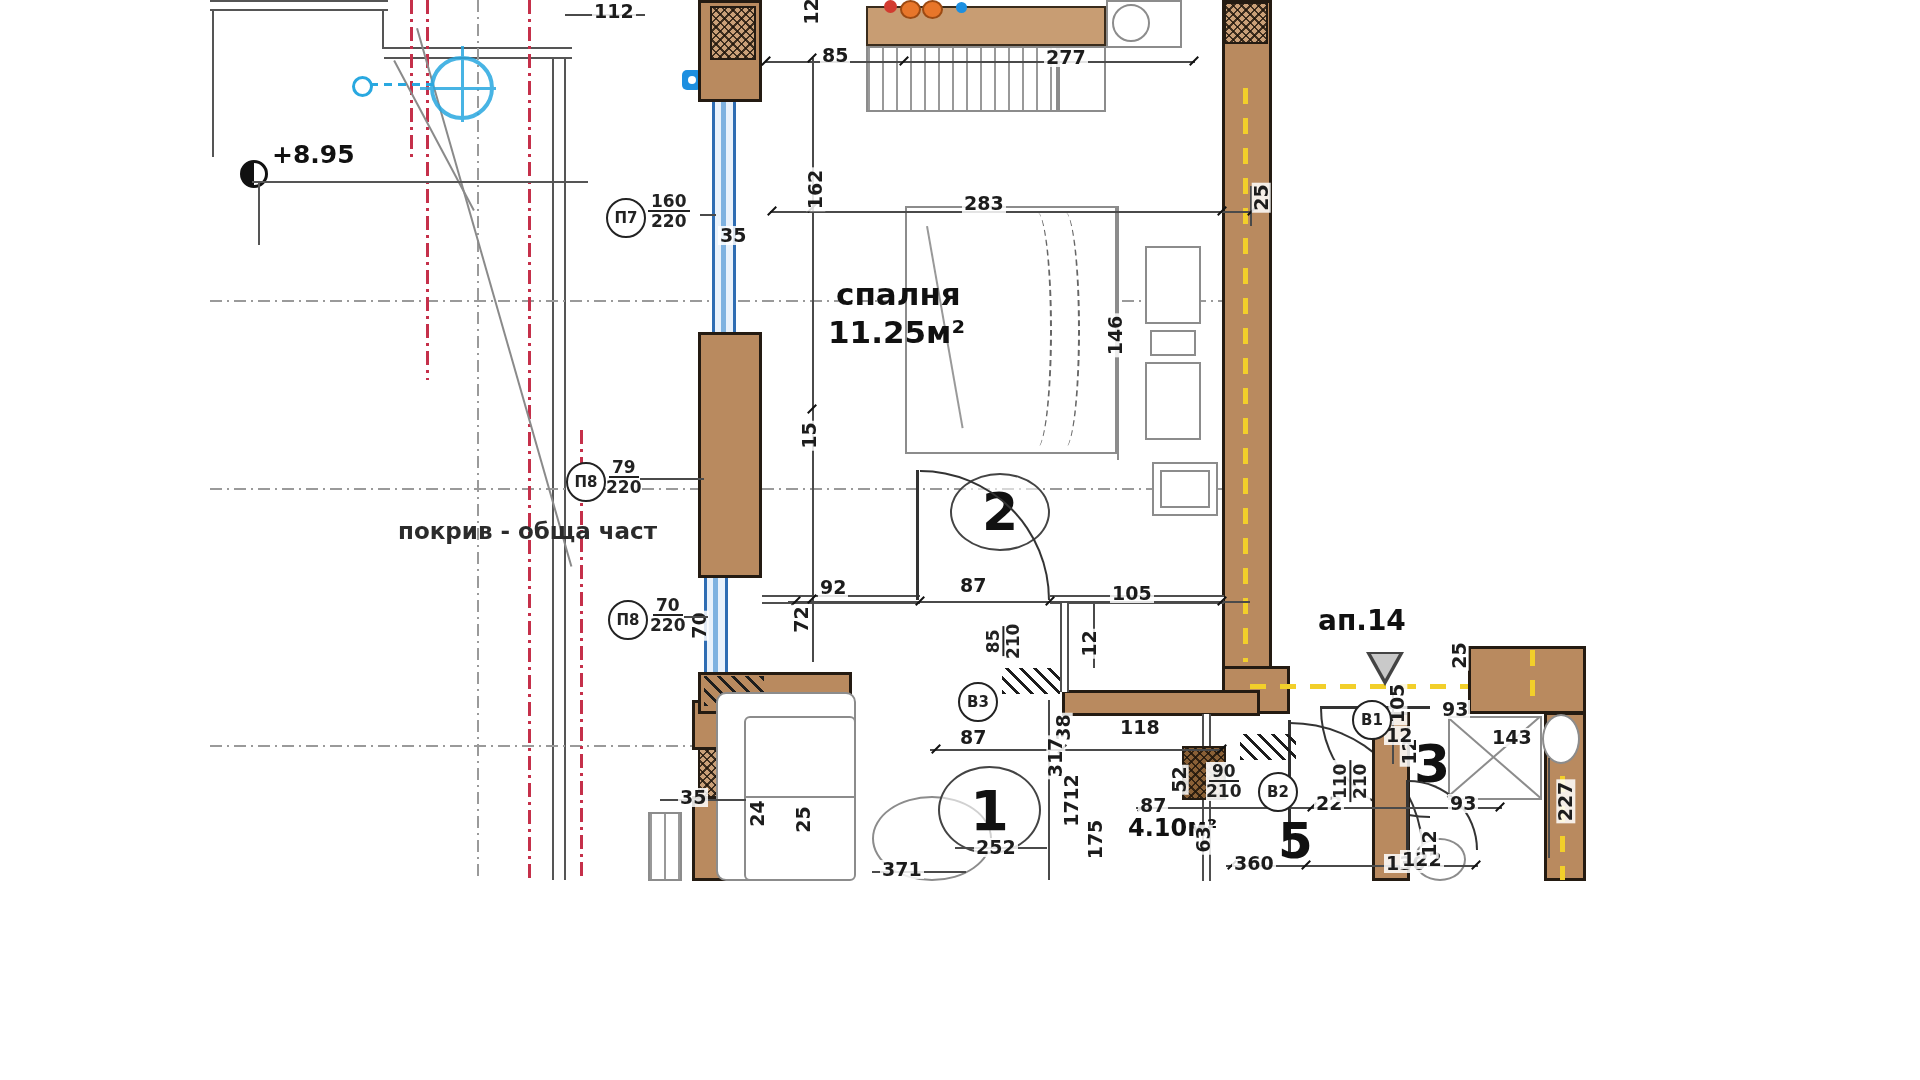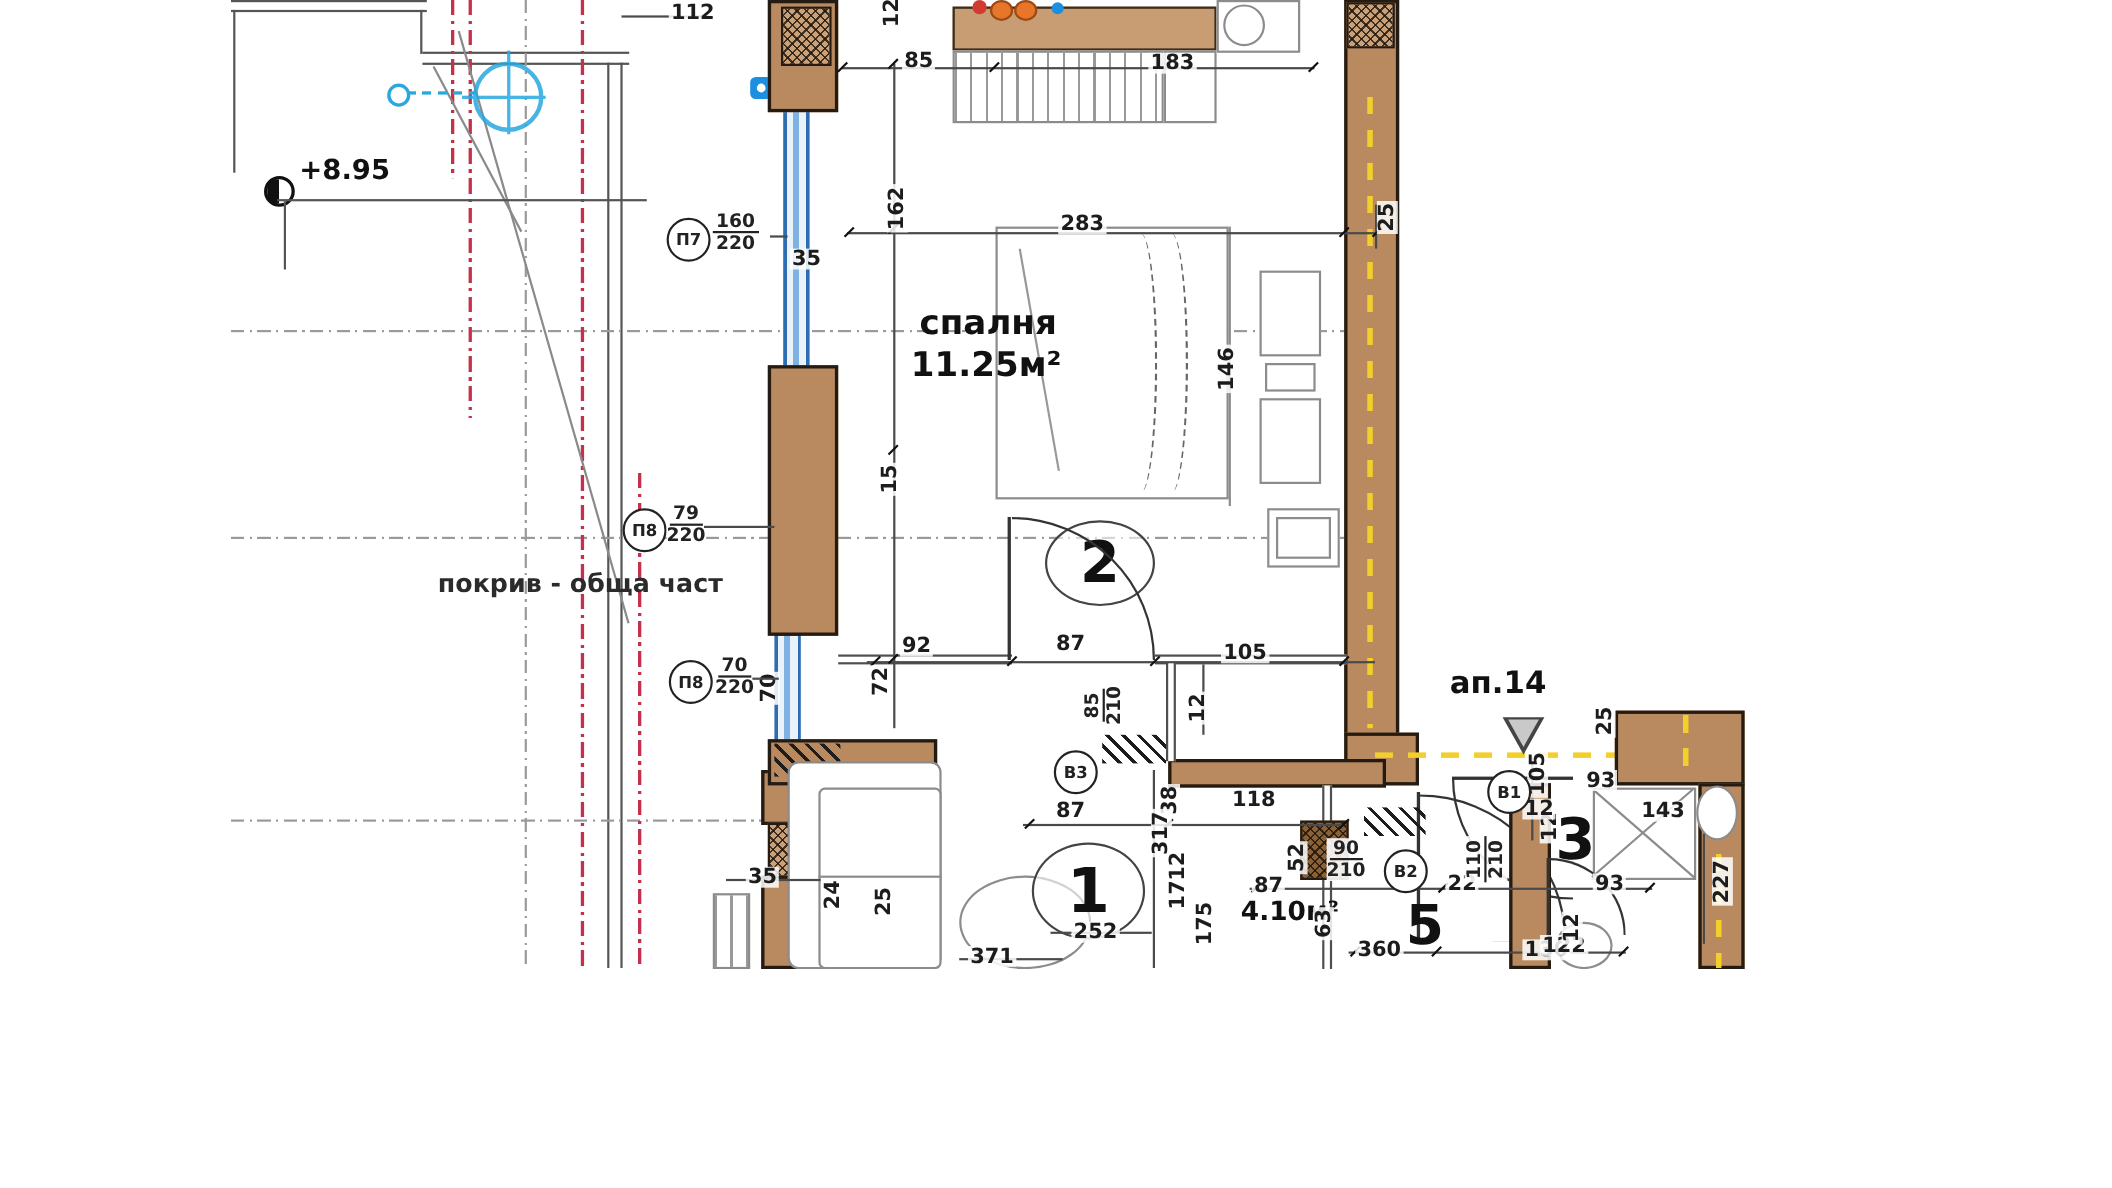--- a/index.html
+++ b/index.html
@@ -230,24 +230,24 @@
       <div class="tk" style="left:1056px;top:748px;"></div>
   <div class="tk" style="left:1216px;top:748px;"></div>
       <div class="tk" style="left:1226px;top:864px;"></div>
   <div class="tk" style="left:1300px;top:864px;"></div>
       <div class="tk" style="left:1396px;top:864px;"></div>
   <div class="tk" style="left:1470px;top:864px;"></div>
       <div class="tk" style="left:1136px;top:806px;"></div>
   <div class="tk" style="left:1306px;top:806px;"></div>
       <div class="tk" style="left:1494px;top:806px;"></div>
 
- <span class="dim" style="left: 592px; top: 2px; margin-left: 16px;">112</span>
+ <span class="dim" style="left: 592px; top: 2px;">112</span>
       <span class="dim rot" style="left: 796px; top: 2px;">12</span>
       <span class="dim" style="left: 820px; top: 46px;">85</span>
-      <span class="dim" style="left: 1044px; top: 48px;">183</span>
+      <span class="dim" style="left: 1044px; top: 48px;">277</span>
       <span class="dim rot" style="left: 794px; top: 180px;">162</span>
       <span class="dim" style="left: 718px; top: 226px;">35</span>
       <span class="dim" style="left: 962px; top: 194px;">283</span>
       <span class="dim rot" style="left: 1246px; top: 188px;">25</span>
       <span class="dim rot" style="left: 1094px; top: 326px;">146</span>
       <span class="dim rot" style="left: 794px; top: 426px;">15</span>
       <span class="dim" style="left: 818px; top: 578px;">92</span>
       <span class="dim" style="left: 958px; top: 576px;">87</span>
       <span class="dim" style="left: 1110px; top: 584px;">105</span>
       <span class="dim rot" style="left: 786px; top: 610px;">72</span>

